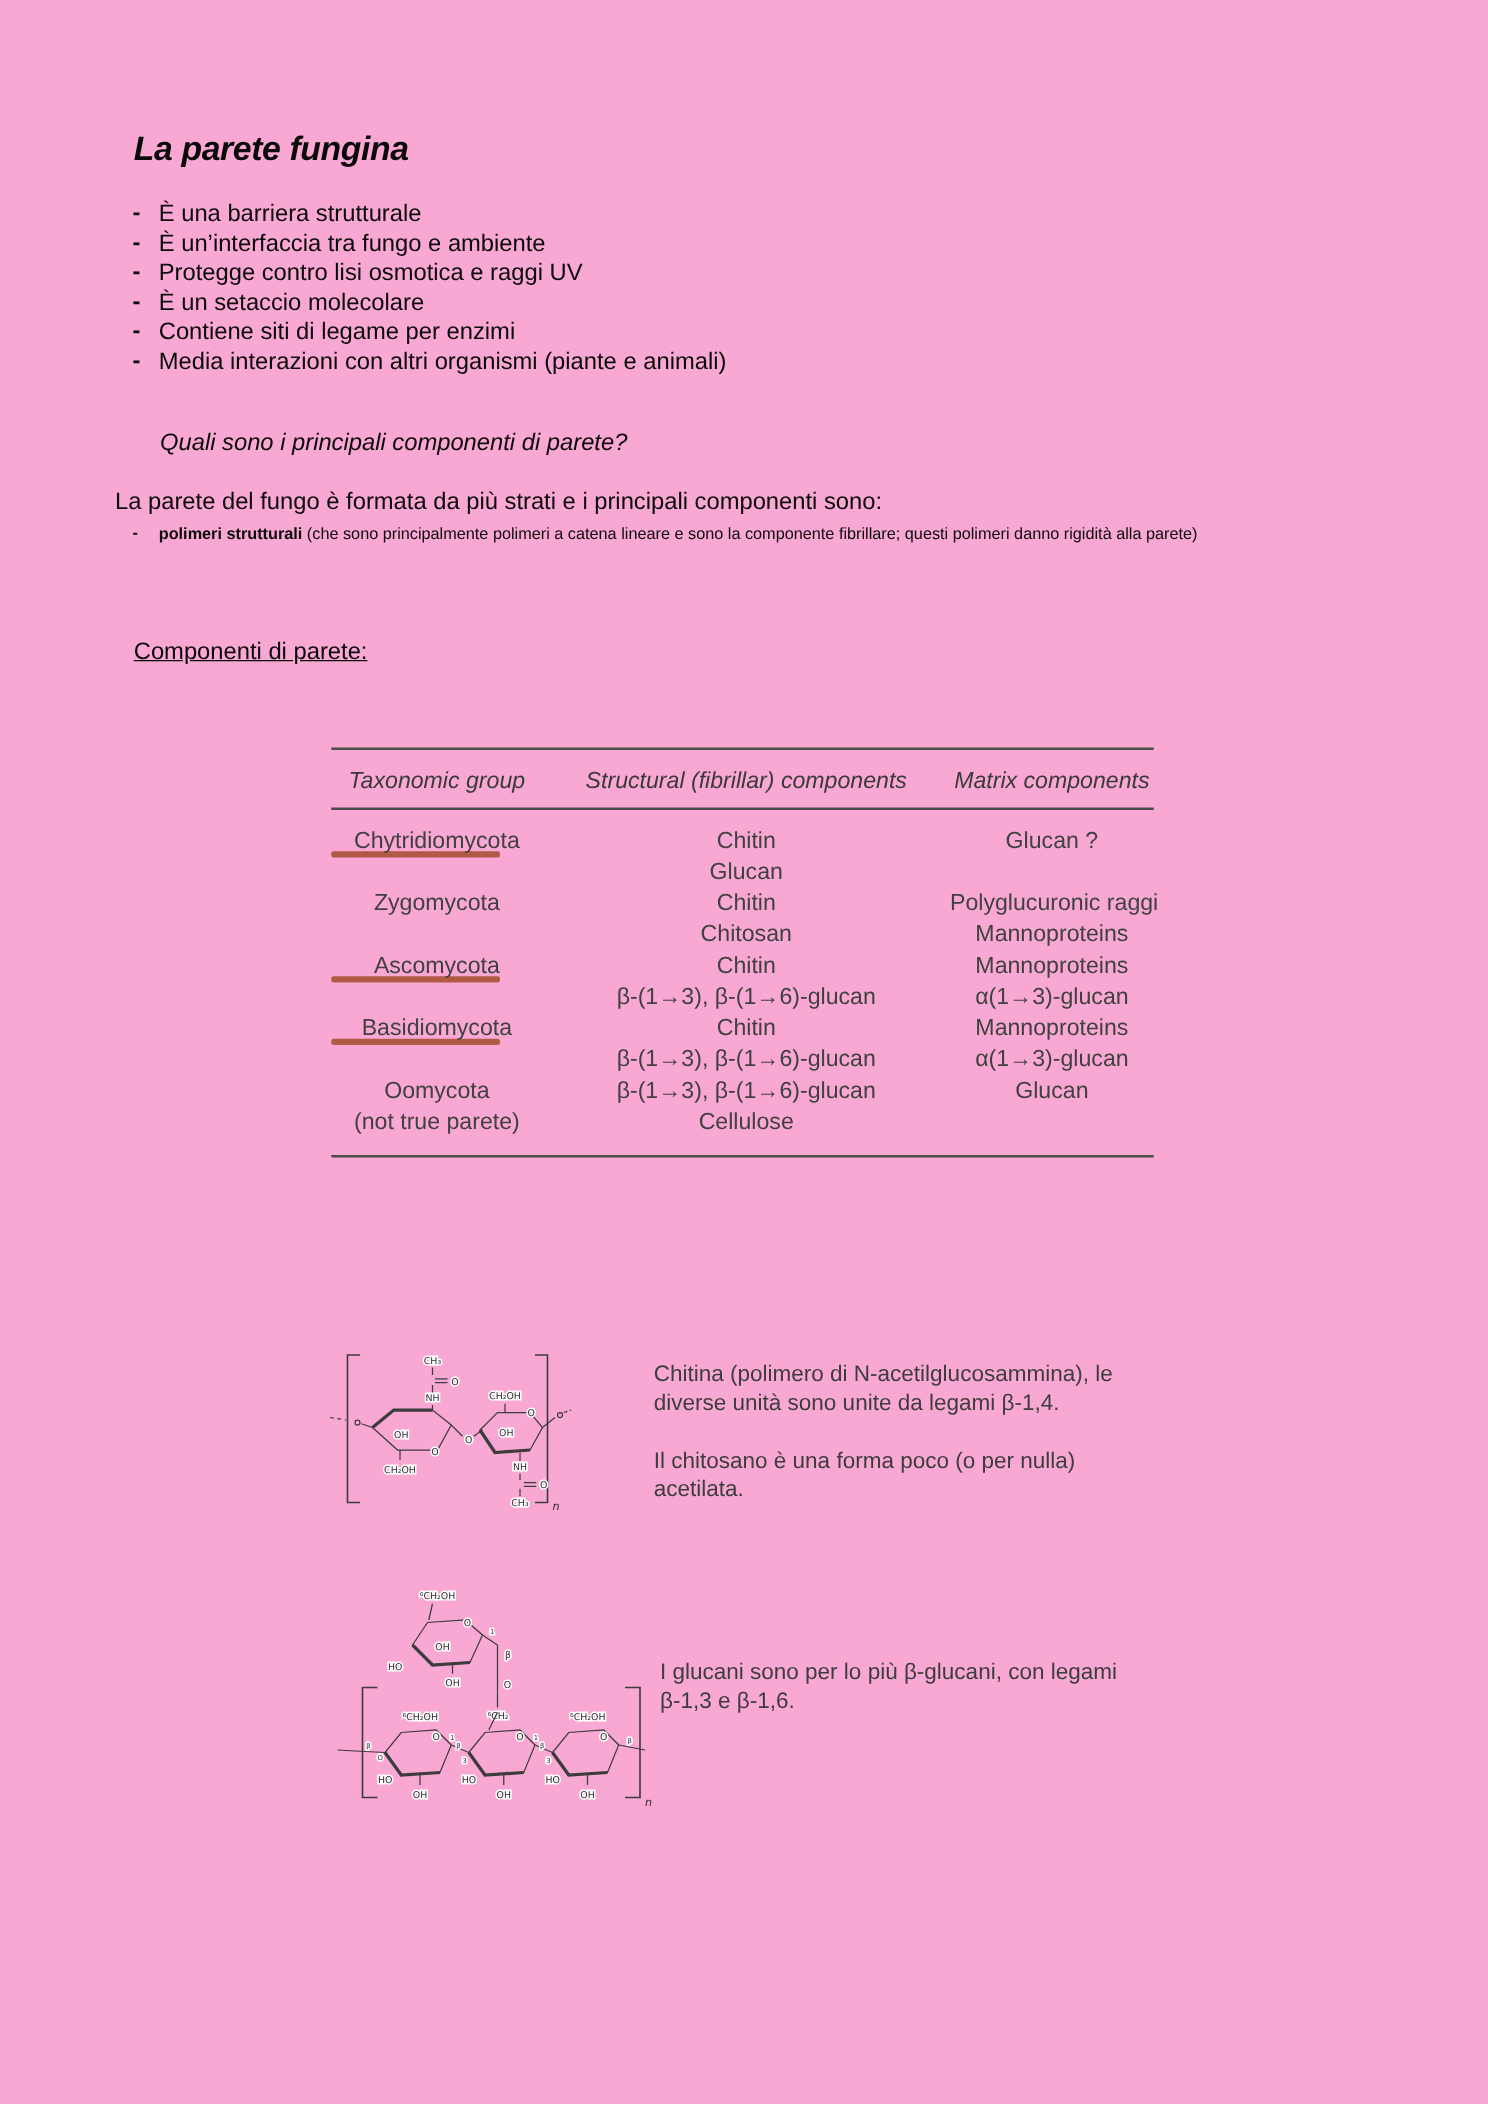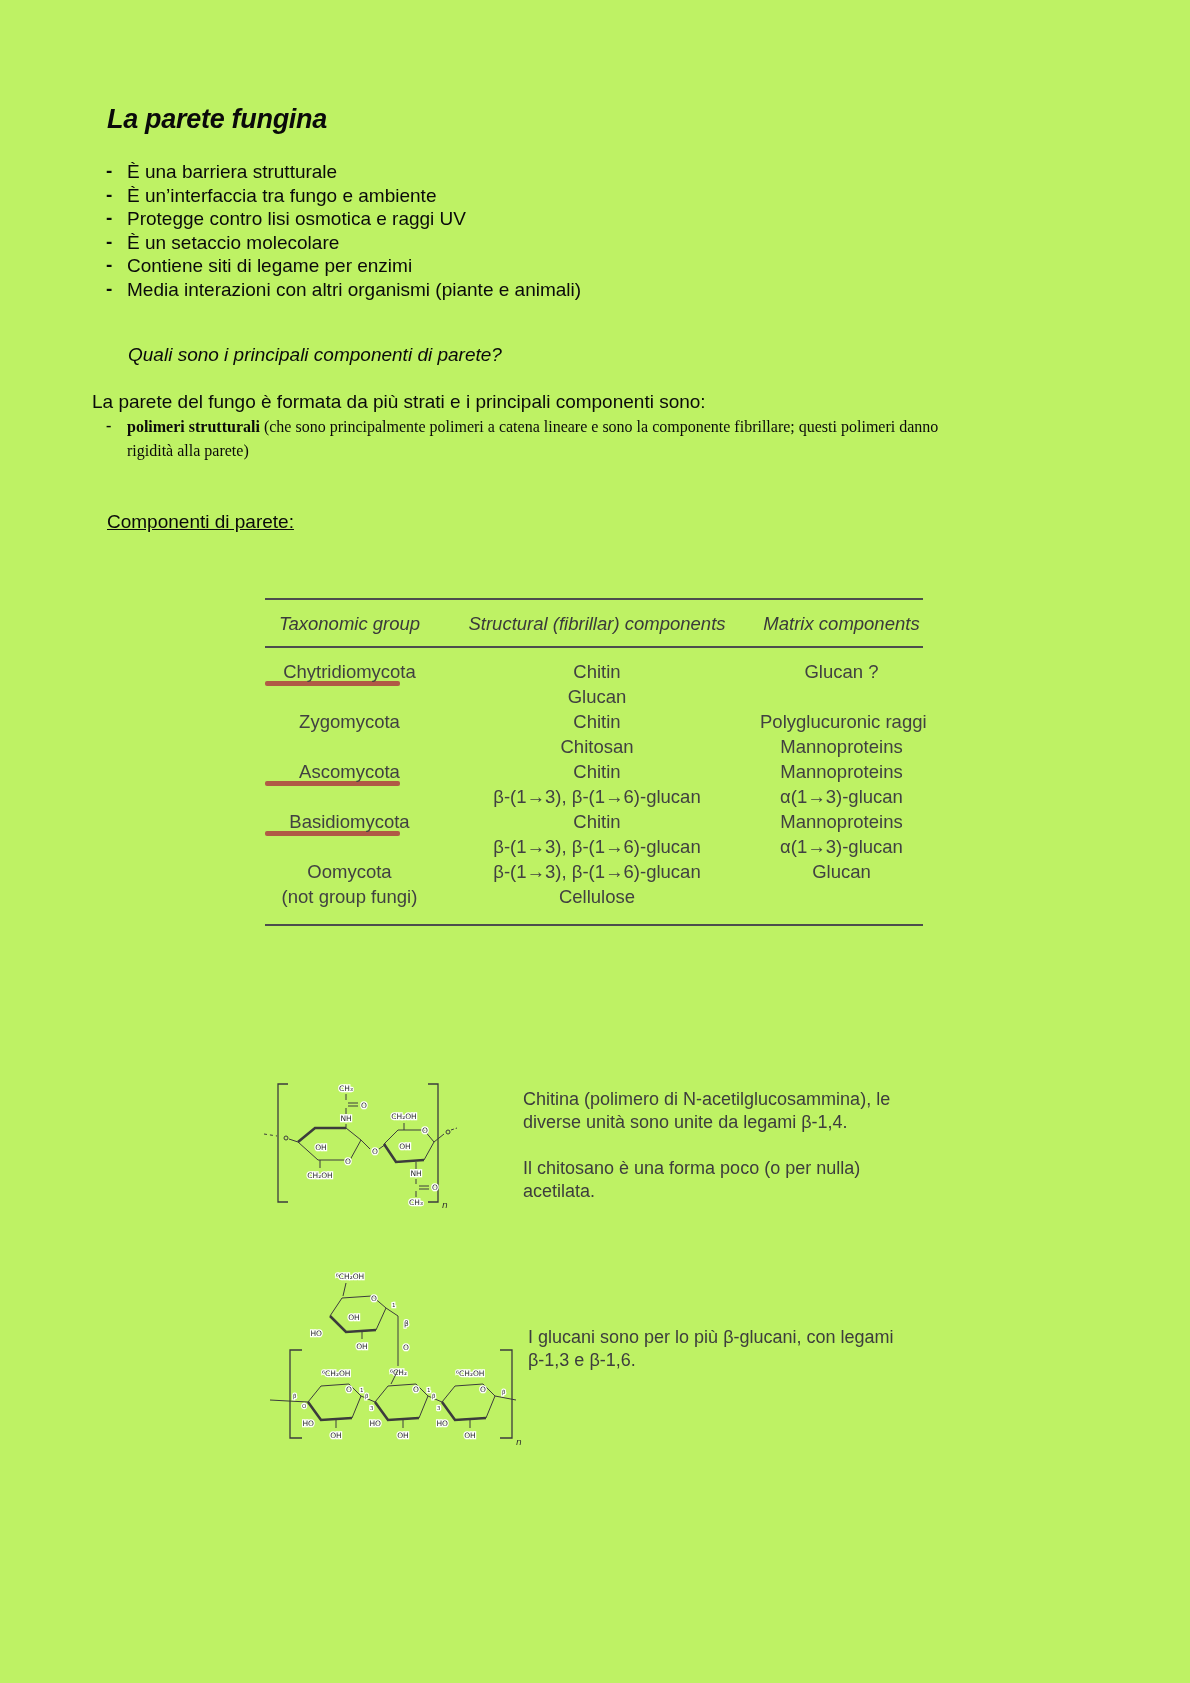--- a/index.html
+++ b/index.html
@@ -1,30 +1,30 @@
 <!DOCTYPE html>
 <html style="--accent: #b05a45; --tbl-text: #414141;"><head>
 <meta charset="utf-8">
 <style>
   html,body{margin:0;padding:0;background:#ffffff;}
-  .page{position:relative;width:1190px;height:1683px;background:#bef264;overflow:hidden;
+  .page{position:relative;width:1190px;height:1683px;background:#f9a8d4;overflow:hidden;
         font-family:"Liberation Sans",sans-serif;color:#0a0a0a;}
   .abs{position:absolute;}
 
   .doc-title{left:107px;top:104px;font-size:27px;font-weight:bold;font-style:italic;letter-spacing:-0.3px;}
 
   .blist{left:104px;top:160px;width:900px;}
   .blist .bi{position:relative;padding-left:23px;line-height:23.6px;font-size:19px;}
   .blist .bi::before{content:"-";position:absolute;left:2px;top:-1px;font-weight:bold;}
 
   .question{left:107px;top:344px;font-size:19px;font-style:italic;margin-left:21px;}
   .introline{left:92px;top:391px;font-size:19px;}
 
   .blist2{left:104px;top:415px;width:880px;}
-  .blist2 .bi{position:relative;padding-left:23px;line-height:24px;font-size:16px;font-family:Liberation Serif, serif;}
+  .blist2 .bi{position:relative;padding-left:23px;line-height:24px;font-size:13px;}
   .blist2 .bi::before{content:"-";position:absolute;left:2px;top:-1px;font-weight:bold;}
   .blist2 .b{font-weight:bold;}
 
   .sectionhead{left:107px;top:511px;font-size:19px;text-decoration:underline;}
 
   
   .ftable{left:265px;top:598px;width:658px;border-top:2px solid #4d4d4d;border-bottom:2px solid #4d4d4d;
           color:var(--tbl-text,#414141);font-size:18.5px;text-align:center;}
   .thead{display:grid;grid-template-columns:169px 326px 163px;padding:13px 0 11px 0;
          font-style:italic;border-bottom:2px solid #4d4d4d;color:#3a3a3a;}
@@ -139,21 +139,21 @@
         </div>
         <div class="tcell">
           <div class="tline">Mannoproteins</div>
           <div class="tline">α(1→3)-glucan</div>
         </div>
       </div>
 
       <div class="trow">
         <div class="tcell group">
           <div class="tline">Oomycota</div>
-          <div class="tline">(not group fungi)</div>
+          <div class="tline">(not true parete)</div>
         </div>
         <div class="tcell">
           <div class="tline">β-(1→3), β-(1→6)-glucan</div>
           <div class="tline">Cellulose</div>
         </div>
         <div class="tcell">
           <div class="tline">Glucan</div>
           <div class="tline"></div>
         </div>
       </div>

